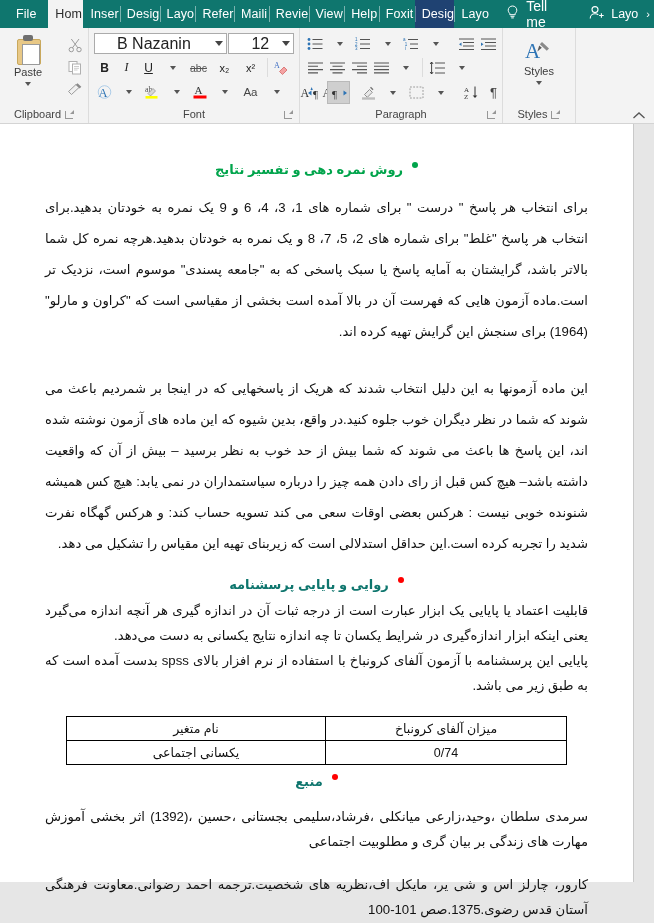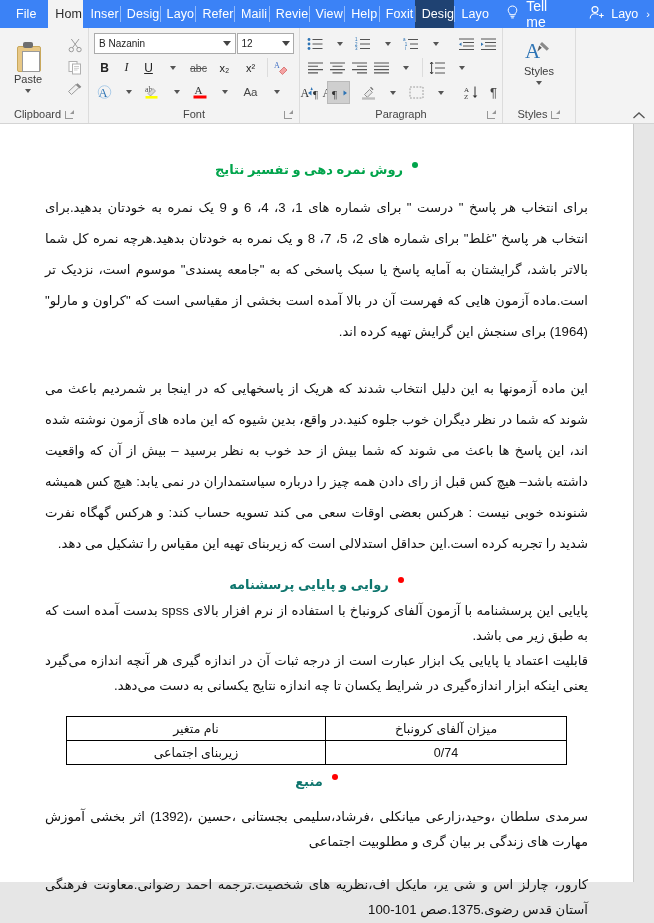--- a/index.html
+++ b/index.html
@@ -5,21 +5,21 @@
   html,body{margin:0;padding:0;}
   body{
     width:654px;height:923px;overflow:hidden;
     font-family:"Liberation Sans","DejaVu Sans",sans-serif;
     background:#e6e6e6;
     -webkit-font-smoothing:antialiased;
   }
 
   
   .tabbar{
-    height:28px;background:#3b82f6;display:flex;align-items:stretch;
+    height:28px;background:#0f766e;display:flex;align-items:stretch;
     position:relative;
   }
   .tab{
     color:#ffffff;font-size:12.5px;display:flex;align-items:center;
     padding:0 7px;white-space:nowrap;overflow:hidden;position:relative;
     letter-spacing:.1px;
   }
   .tab+.tab::before{
     content:"";position:absolute;left:0;top:6px;bottom:6px;width:1px;
     background:rgba(255,255,255,.45);
@@ -48,38 +48,38 @@
     display:flex;align-items:center;justify-content:center;gap:4px;
   }
   .dlg{
     width:9px;height:9px;display:inline-block;position:relative;opacity:.65;
   }
   .dlg::before{content:"";position:absolute;left:0;bottom:0;width:7px;height:7px;border-left:1px solid #666;border-bottom:1px solid #666;}
   .dlg::after{content:"";position:absolute;right:0;top:0;border-left:4px solid transparent;border-bottom:4px solid #666;}
 
   
   .clip{width:78px;}
-  .clip-inner{display:flex;gap:14px;align-items:center;}
+  .clip-inner{display:flex;gap:14px;}
   .paste-btn{width:46px;display:flex;flex-direction:column;align-items:center;padding-top:2px;}
   .paste-ico{width:28px;height:30px;position:relative;}
   .paste-ico .board{position:absolute;left:3px;top:4px;width:22px;height:24px;background:#e8c886;border:1px solid #c9a85c;border-radius:2px;}
   .paste-ico .clipTop{position:absolute;left:9px;top:0px;width:10px;height:6px;background:#6f6f6f;border-radius:2px;}
   .paste-ico .sheet{position:absolute;left:8px;top:9px;width:16px;height:19px;background:#fff;border:1px solid #9a9a9a;}
   .paste-lbl{font-size:11px;color:#3b3b3b;margin-top:1px;}
   .mini-arrow{border-left:3.5px solid transparent;border-right:3.5px solid transparent;border-top:4px solid #555;margin-top:4px;}
   .clip-side{display:flex;flex-direction:column;gap:3px;padding-top:3px;}
   .ico18{width:20px;height:19px;display:flex;align-items:center;justify-content:center;}
 
   
   .font-grp{width:200px;}
   .font-rows{display:flex;flex-direction:column;gap:3px;width:100%;}
   .frow{display:flex;align-items:center;gap:1px;}
   .combo{
     height:19px;border:1px solid #ababab;background:#fff;display:flex;align-items:center;
-    font-size:10px;color:#222;padding-left:4px;position:relative;
+    font-size:16px;color:#222;padding-left:22px;position:relative;
   }
   .combo .cv{flex:1;white-space:nowrap;overflow:hidden;}
   .combo .chev{width:15px;display:flex;align-items:center;justify-content:center;}
   .fname{width:137px;}
   .fsize{width:52px;}
   .chevd{border-left:4px solid transparent;border-right:4px solid transparent;border-top:5px solid #444;}
   .chevd.sm{border-left:3px solid transparent;border-right:3px solid transparent;border-top:4px solid #555;}
   .btn{height:21px;min-width:21px;display:flex;align-items:center;justify-content:center;font-size:12px;color:#222;padding:0 2px;}
   .btn.sq{width:21px;padding:0;}
   .sep-v{width:1px;align-self:stretch;background:#dcdcdc;margin:1px 3px;}
@@ -523,34 +523,34 @@
 
     <p class="p">این ماده آزمونها به این دلیل انتخاب شدند که هریک از پاسخهایی که در اینجا بر شمردیم باعث می شوند که شما در نظر دیگران خوب جلوه کنید.در واقع، بدین شیوه که این ماده های آزمون نوشته شده اند، این پاسخ ها باعث می شوند که شما بیش از حد خوب به نظر برسید – بیش از آن که واقعیت داشته باشد– هیچ کس قبل از رای دادن همه چیز را درباره سیاستمداران در نمی یابد: هیچ کس همیشه شنونده خوبی نیست : هرکس بعضی اوقات سعی می کند تسویه حساب کند: و هرکس گهگاه نفرت شدید را تجربه کرده است.این حداقل استدلالی است که زیربنای تهیه این مقیاس را تشکیل می دهد.</p>
 
     <div class="gap-md"></div>
 
     <div class="doc-head h-red">
       <span class="bullet" style="background:#ff0000"></span>
       <span>روایی و پایایی پرسشنامه</span>
     </div>
 
+    <p class="p p2">قابلیت اعتماد یا پایایی یک ابزار عبارت است از درجه ثبات آن در اندازه گیری هر آنچه اندازه می‌گیرد یعنی اینکه ابزار اندازه‌گیری در شرایط یکسان تا چه اندازه نتایج یکسانی به دست می‌دهد.</p>
     <p class="p p2">پایایی این پرسشنامه با آزمون آلفای کرونباخ با استفاده از نرم افزار  بالای spss بدست آمده است که به طبق زیر می باشد.</p>
-    <p class="p p2">قابلیت اعتماد یا پایایی یک ابزار عبارت است از درجه ثبات آن در اندازه گیری هر آنچه اندازه می‌گیرد یعنی اینکه ابزار اندازه‌گیری در شرایط یکسان تا چه اندازه نتایج یکسانی به دست می‌دهد.</p>
 
     <div class="gap-md"></div>
 
     <table class="t">
       <tbody>
           <tr>
         <th>میزان آلفای کرونباخ</th>
         <th class="c-var">نام متغیر</th>
       </tr>
       <tr>
         <td class="num">0/74</td>
-        <td class="c-var">زیربنای اجتماعی</td>
+        <td class="c-var">یکسانی اجتماعی</td>
       </tr>
     </tbody>
       </table>
 
     <div class="gap-sm"></div>
 
     <div class="doc-head h-red">
       <span class="bullet" style="background:#ff0000"></span>
       <span>منبع</span>
     </div>

